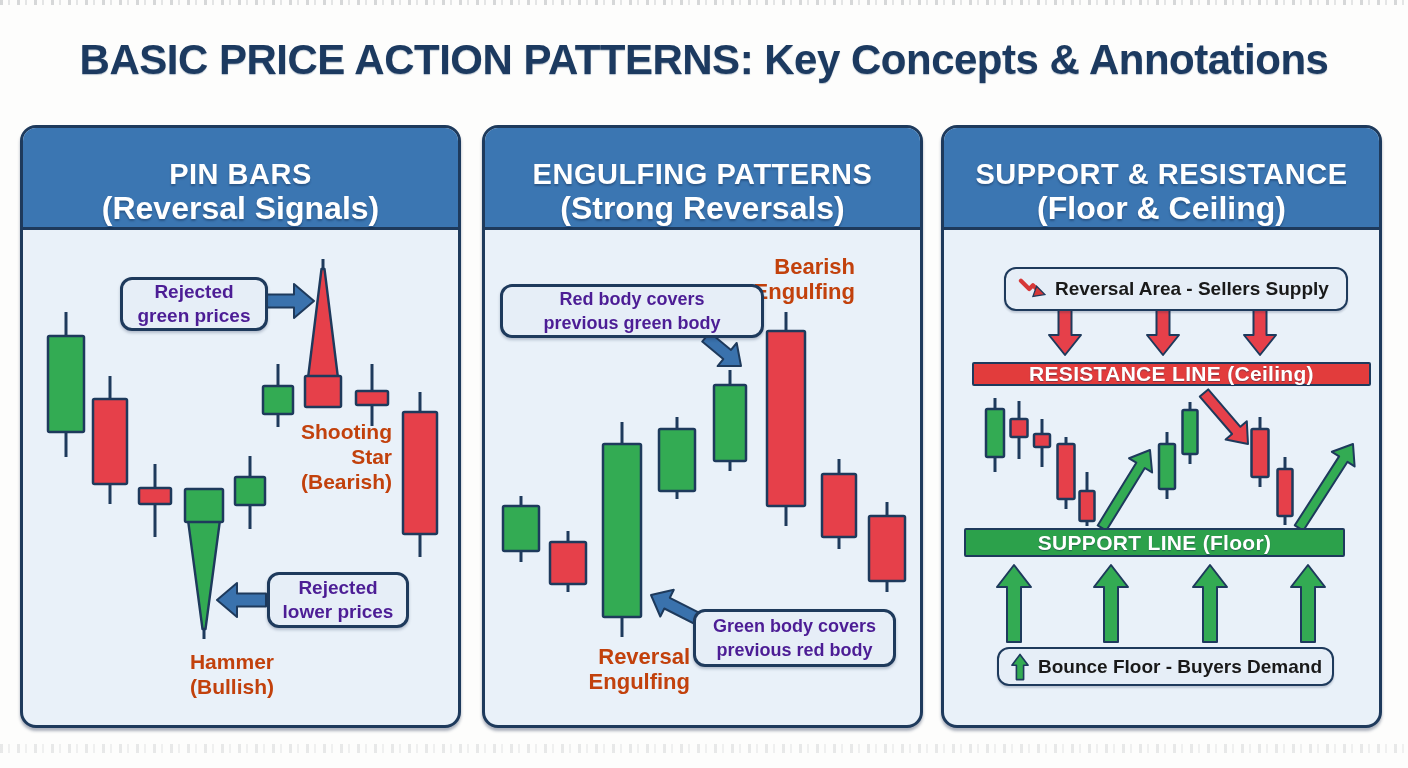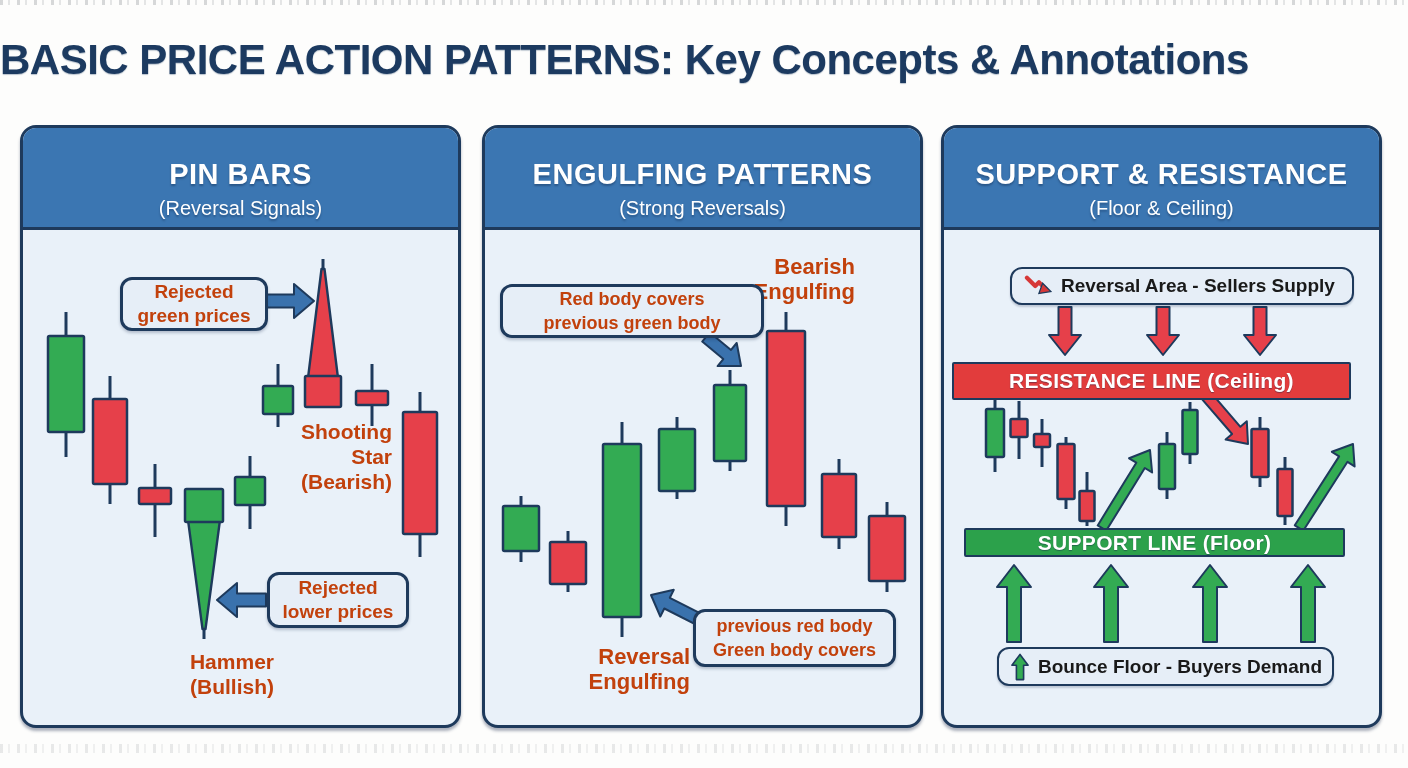--- a/index.html
+++ b/index.html
@@ -3,36 +3,36 @@
 <meta charset="utf-8">
 <style>
   html,body{margin:0;padding:0}
   body{width:1408px;height:768px;position:relative;background:#fdfdfc;
        font-family:"Liberation Sans","DejaVu Sans",sans-serif;overflow:hidden}
   .edge-noise{position:absolute;left:0;right:0;pointer-events:none;
        background:repeating-linear-gradient(90deg,rgba(125,130,135,.30) 0 3px,transparent 3px 8px,
        rgba(140,145,150,.22) 8px 10px,transparent 10px 17px)}
   #edge-top{top:0;height:5px}
   #edge-bottom{top:744px;height:9px;opacity:.55}
-  .page-title{position:absolute;top:36px;left:0;width:100%;
+  .page-title{position:absolute;top:36px;left:0;width:100%;text-align:center;
        font-size:42px;font-weight:bold;color:#1c3a60;letter-spacing:-.5px;
        text-shadow:0 1px 1px rgba(28,58,96,.3)}
   .panel{position:absolute;top:125px;width:441px;height:603px;box-sizing:border-box;
        border:3px solid #1e3a5c;border-radius:16px;background:#e9f1f9;overflow:hidden;
        box-shadow:0 3px 3px rgba(20,35,70,.35)}
   #panel-1{left:20px}#panel-2{left:482px}#panel-3{left:941px}
   .panel-header{height:102px;box-sizing:border-box;background:#3b76b2;
        border-bottom:3px solid #1e3a5c;color:#fff;text-align:center;padding-top:28px;
        text-shadow:0 2px 2px rgba(10,30,60,.35)}
   .panel-header .h1{font-size:29px;font-weight:bold;line-height:37px;letter-spacing:.5px}
-  .panel-header .h2{font-size:20px;font-weight:normal;line-height:31px}
+  .panel-header .h2{font-size:32px;font-weight:bold;line-height:31px}
   .panel-body{position:relative;height:495px}
   .chart{position:absolute;left:0;top:0}
   .callout{position:absolute;background:#e6eef7;border:3px solid #1e3a5c;border-radius:12px;
-       color:#c2410c;font-weight:bold;text-align:center;display:flex;flex-direction:column;
+       color:#4c1d95;font-weight:bold;text-align:center;display:flex;flex-direction:column;
        justify-content:center;box-sizing:border-box;box-shadow:0 2px 3px rgba(20,35,70,.25)}
   .callout .cl{font-size:19px;line-height:24px;white-space:nowrap}
   .chart-label{position:absolute;color:#c2410c;font-weight:bold;text-align:right;
        font-size:21px;line-height:25px}
   .level-bar{position:absolute;box-sizing:border-box;border:2.5px solid #1e3a5c;color:#fff;
        font-weight:bold;font-size:21px;display:flex;align-items:center;justify-content:center;
        text-shadow:0 1px 1px rgba(20,35,70,.45);border-radius:2px;letter-spacing:.3px}
   #resistance-bar{background:#e23c3c}
   #support-bar{background:#2ca14b}
   .pill{position:absolute;display:flex;align-items:center;gap:9px;background:#e6eef7;
@@ -134,22 +134,22 @@
       <div>Bearish</div>
       <div>Engulfing</div>
     </div>
 
     <div class="callout" style="left:15px;top:54px;width:264px;height:54px">
       <div class="cl" style="font-size:18px">Red body covers</div>
       <div class="cl" style="font-size:18px">previous green body</div>
     </div>
 
     <div class="callout" style="left:208px;top:379px;width:203px;height:58px">
+      <div class="cl" style="font-size:18px">Green body covers</div>
       <div class="cl" style="font-size:18px">previous red body</div>
-      <div class="cl" style="font-size:18px">Green body covers</div>
     </div>
 
     <div class="chart-label" style="left:65px;top:414px;width:140px;font-size:22px">
       <div>Reversal</div>
       <div>Engulfing</div>
     </div>
   </div>
 </section>
 
 <section class="panel" id="panel-3">
@@ -182,29 +182,29 @@
         <polygon points="1253.5,308.0 1253.5,336.0 1244.0,336.0 1260.0,356.0 1276.0,336.0 1266.5,336.0 1266.5,308.0" fill="#e6404a" stroke="#1e3a5c" stroke-width="2" stroke-linejoin="round"></polygon>
         <polygon points="1106.3,531.6 1144.8,469.0 1152.1,473.4 1150.0,451.0 1129.1,459.3 1136.3,463.7 1097.7,526.4" fill="#33ab53" stroke="#1e3a5c" stroke-width="2" stroke-linejoin="round"></polygon>
         <polygon points="1199.8,397.6 1232.1,435.0 1225.6,440.5 1248.0,445.0 1246.8,422.2 1240.4,427.8 1208.2,390.4" fill="#e6404a" stroke="#1e3a5c" stroke-width="2" stroke-linejoin="round"></polygon>
         <polygon points="1303.2,531.7 1347.5,462.8 1354.6,467.4 1353.0,445.0 1331.9,452.8 1339.1,457.4 1294.8,526.3" fill="#33ab53" stroke="#1e3a5c" stroke-width="2" stroke-linejoin="round"></polygon>
         <polygon points="1021.0,643.0 1021.0,588.0 1031.0,588.0 1014.0,566.0 997.0,588.0 1007.0,588.0 1007.0,643.0" fill="#33ab53" stroke="#1e3a5c" stroke-width="2" stroke-linejoin="round"></polygon>
         <polygon points="1118.0,643.0 1118.0,588.0 1128.0,588.0 1111.0,566.0 1094.0,588.0 1104.0,588.0 1104.0,643.0" fill="#33ab53" stroke="#1e3a5c" stroke-width="2" stroke-linejoin="round"></polygon>
         <polygon points="1217.0,643.0 1217.0,588.0 1227.0,588.0 1210.0,566.0 1193.0,588.0 1203.0,588.0 1203.0,643.0" fill="#33ab53" stroke="#1e3a5c" stroke-width="2" stroke-linejoin="round"></polygon>
         <polygon points="1315.0,643.0 1315.0,588.0 1325.0,588.0 1308.0,566.0 1291.0,588.0 1301.0,588.0 1301.0,643.0" fill="#33ab53" stroke="#1e3a5c" stroke-width="2" stroke-linejoin="round"></polygon>
       </svg>
 
-    <div class="pill" style="left:66px;top:37px;width:344px;height:38px">
+    <div class="pill" style="left:60px;top:37px;width:344px;height:44px">
       <svg width="28" height="24" viewBox="0 0 30 26">
         <path d="M3 4 L12 13 L16 9 L23 16" fill="none" stroke="#d63838" stroke-width="4.5" stroke-linecap="round" stroke-linejoin="round"></path>
         <polygon points="20,10 29,19 16,21" fill="#d63838" stroke="#1e3a5c" stroke-width="1.4"></polygon>
       </svg>
       <span>Reversal Area - Sellers Supply</span>
     </div>
 
-    <div class="level-bar" id="resistance-bar" style="left:8px;top:132px;width:399px;height:38px">RESISTANCE LINE (Ceiling)</div>
+    <div class="level-bar" id="resistance-bar" style="left:28px;top:132px;width:399px;height:24px">RESISTANCE LINE (Ceiling)</div>
 
     <div class="level-bar" id="support-bar" style="left:20px;top:298px;width:381px;height:29px">SUPPORT LINE (Floor)</div>
 
     <div class="pill" style="left:53px;top:417px;width:337px;height:39px">
       <svg width="18" height="28" viewBox="0 0 20 30">
         <polygon points="10,1 19,13 14,13 14,29 6,29 6,13 1,13" fill="#33ab53" stroke="#1e3a5c" stroke-width="1.8" stroke-linejoin="round"></polygon>
       </svg>
       <span>Bounce Floor - Buyers Demand</span>
     </div>
   </div>

